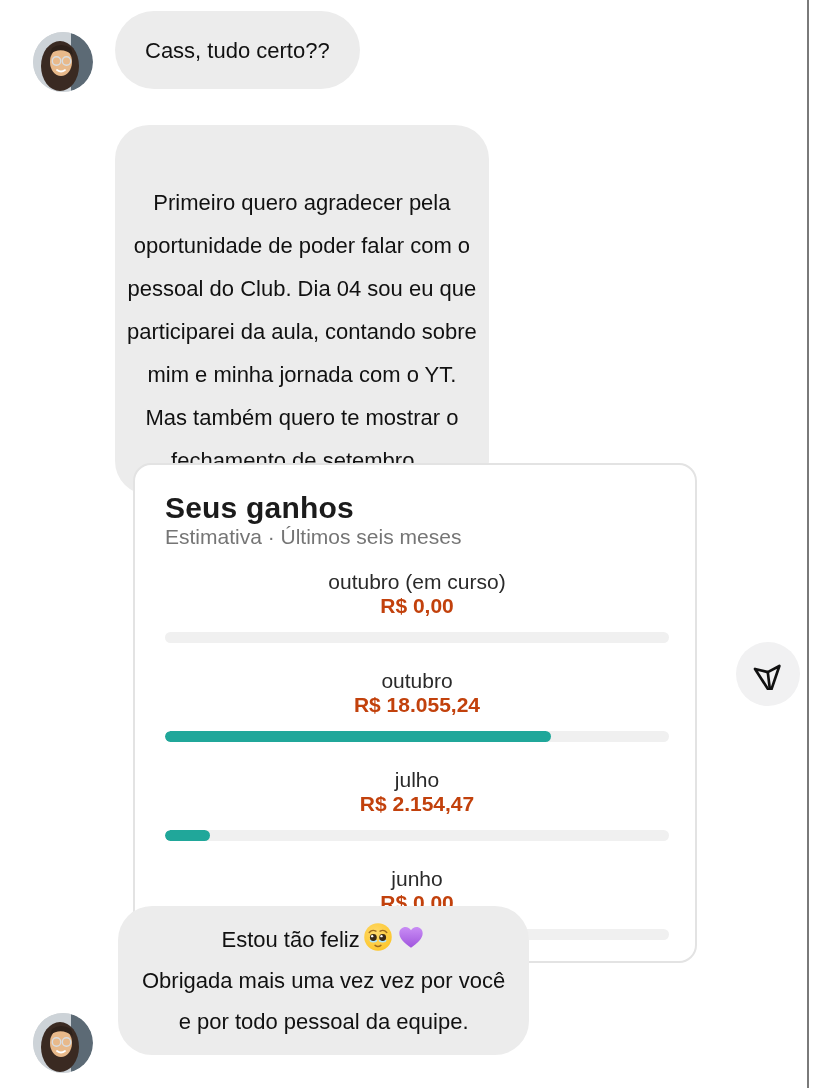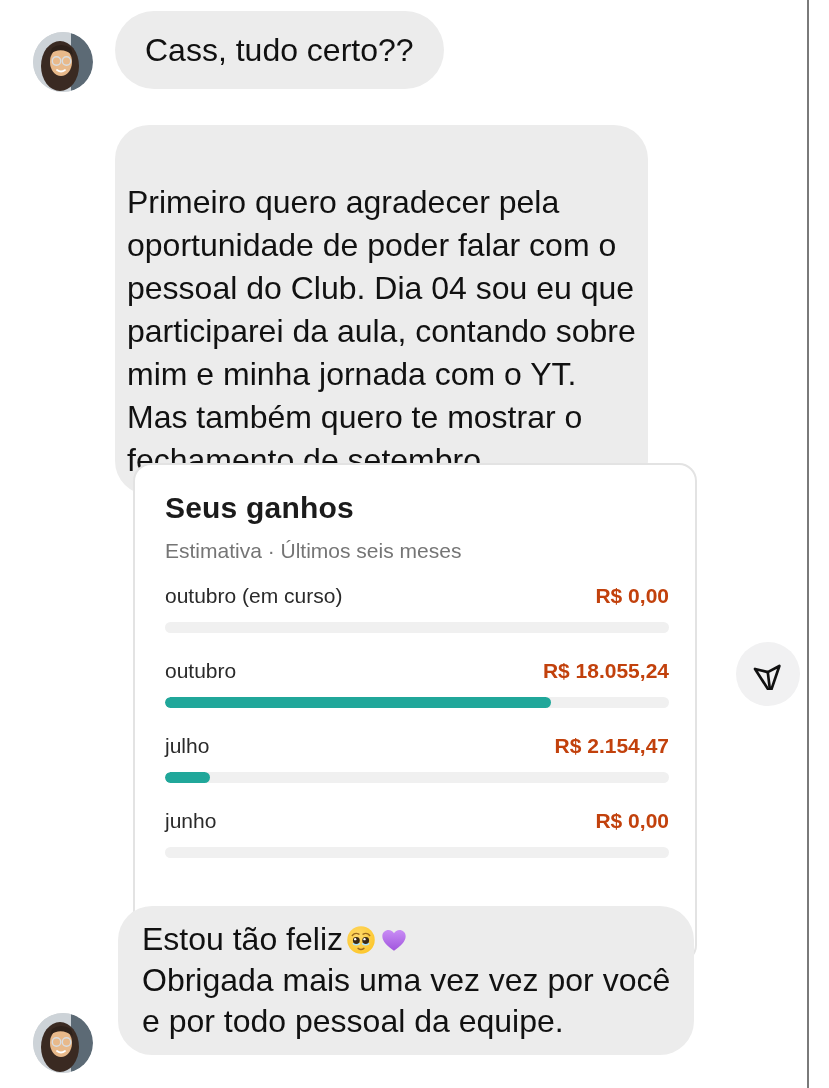--- a/index.html
+++ b/index.html
@@ -29,23 +29,24 @@
     background: #cfd3d6;
   }
   .avatar svg { display: block; width: 100%; height: 100%; }
   .avatar-top { left: 33px; top: 32px; }
   .avatar-bottom { left: 33px; top: 1013px; z-index: 5; }
 
   .bubble {
     position: absolute;
     background: #ececec;
     color: #111111;
-    font-size: 32px;
+    font-size: 22px;
     line-height: 43px;
     border-radius: 34px;
+    text-align: center;
   }
   .bubble-1 {
     left: 115px; top: 11px;
     height: 78px;
     display: flex; align-items: center;
     padding: 0 30px;
     border-radius: 39px;
     white-space: nowrap;
   }
   .bubble-2 {
@@ -78,31 +79,32 @@
     overflow: hidden;
     z-index: 1;
   }
   .card-title {
     font-size: 30px;
     font-weight: 700;
     color: #1b1b1b;
     letter-spacing: 0.2px;
   }
   .card-subtitle {
-    margin-top: 14px;
+    margin-top: 0;
     font-size: 21px;
     color: #757575;
   }
   .rows { margin-top: 21px; }
   .row { margin-bottom: 26px; }
   .row-top {
     display: flex;
     justify-content: space-between;
-    align-items: flex-end;
+    align-items: center;
     font-size: 21px;
+    flex-direction: column;
   }
   .row-label { color: #2a2a2a; }
   .row-value { color: #c2410c; font-weight: 700; }
   .bar-track {
     margin-top: 14px;
     height: 11px;
     border-radius: 6px;
     background: #f0f0f0;
     overflow: hidden;
   }

